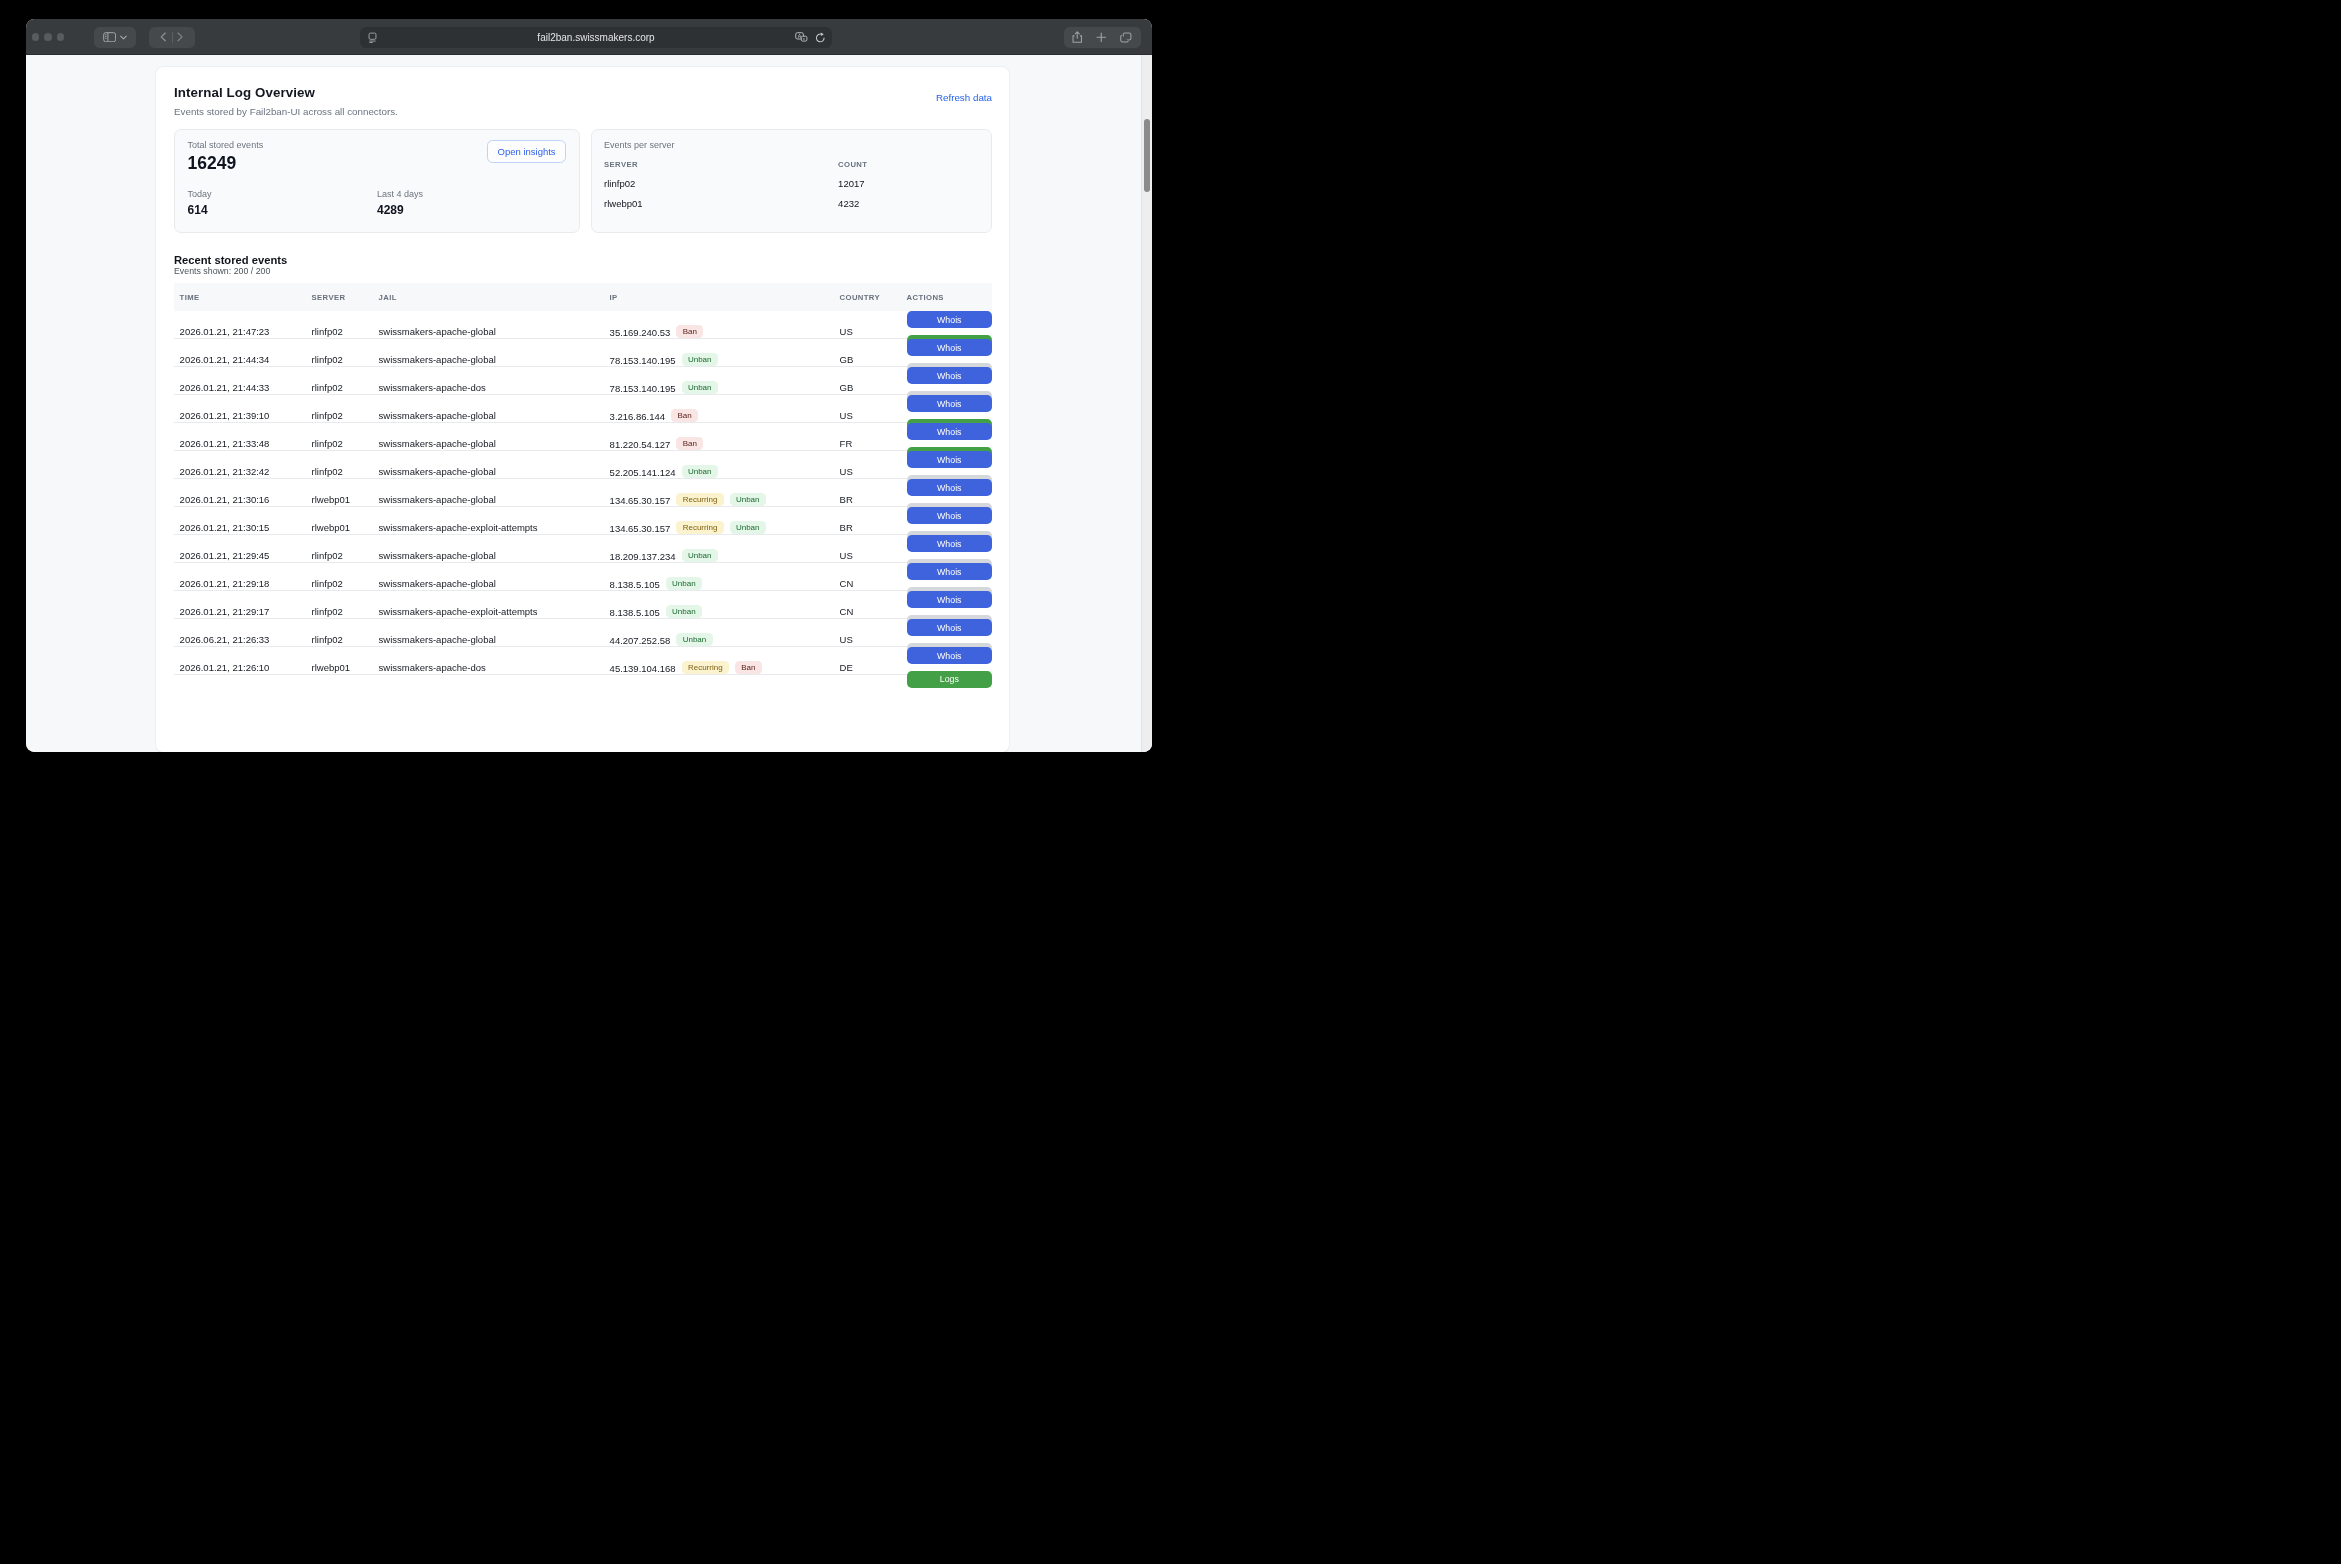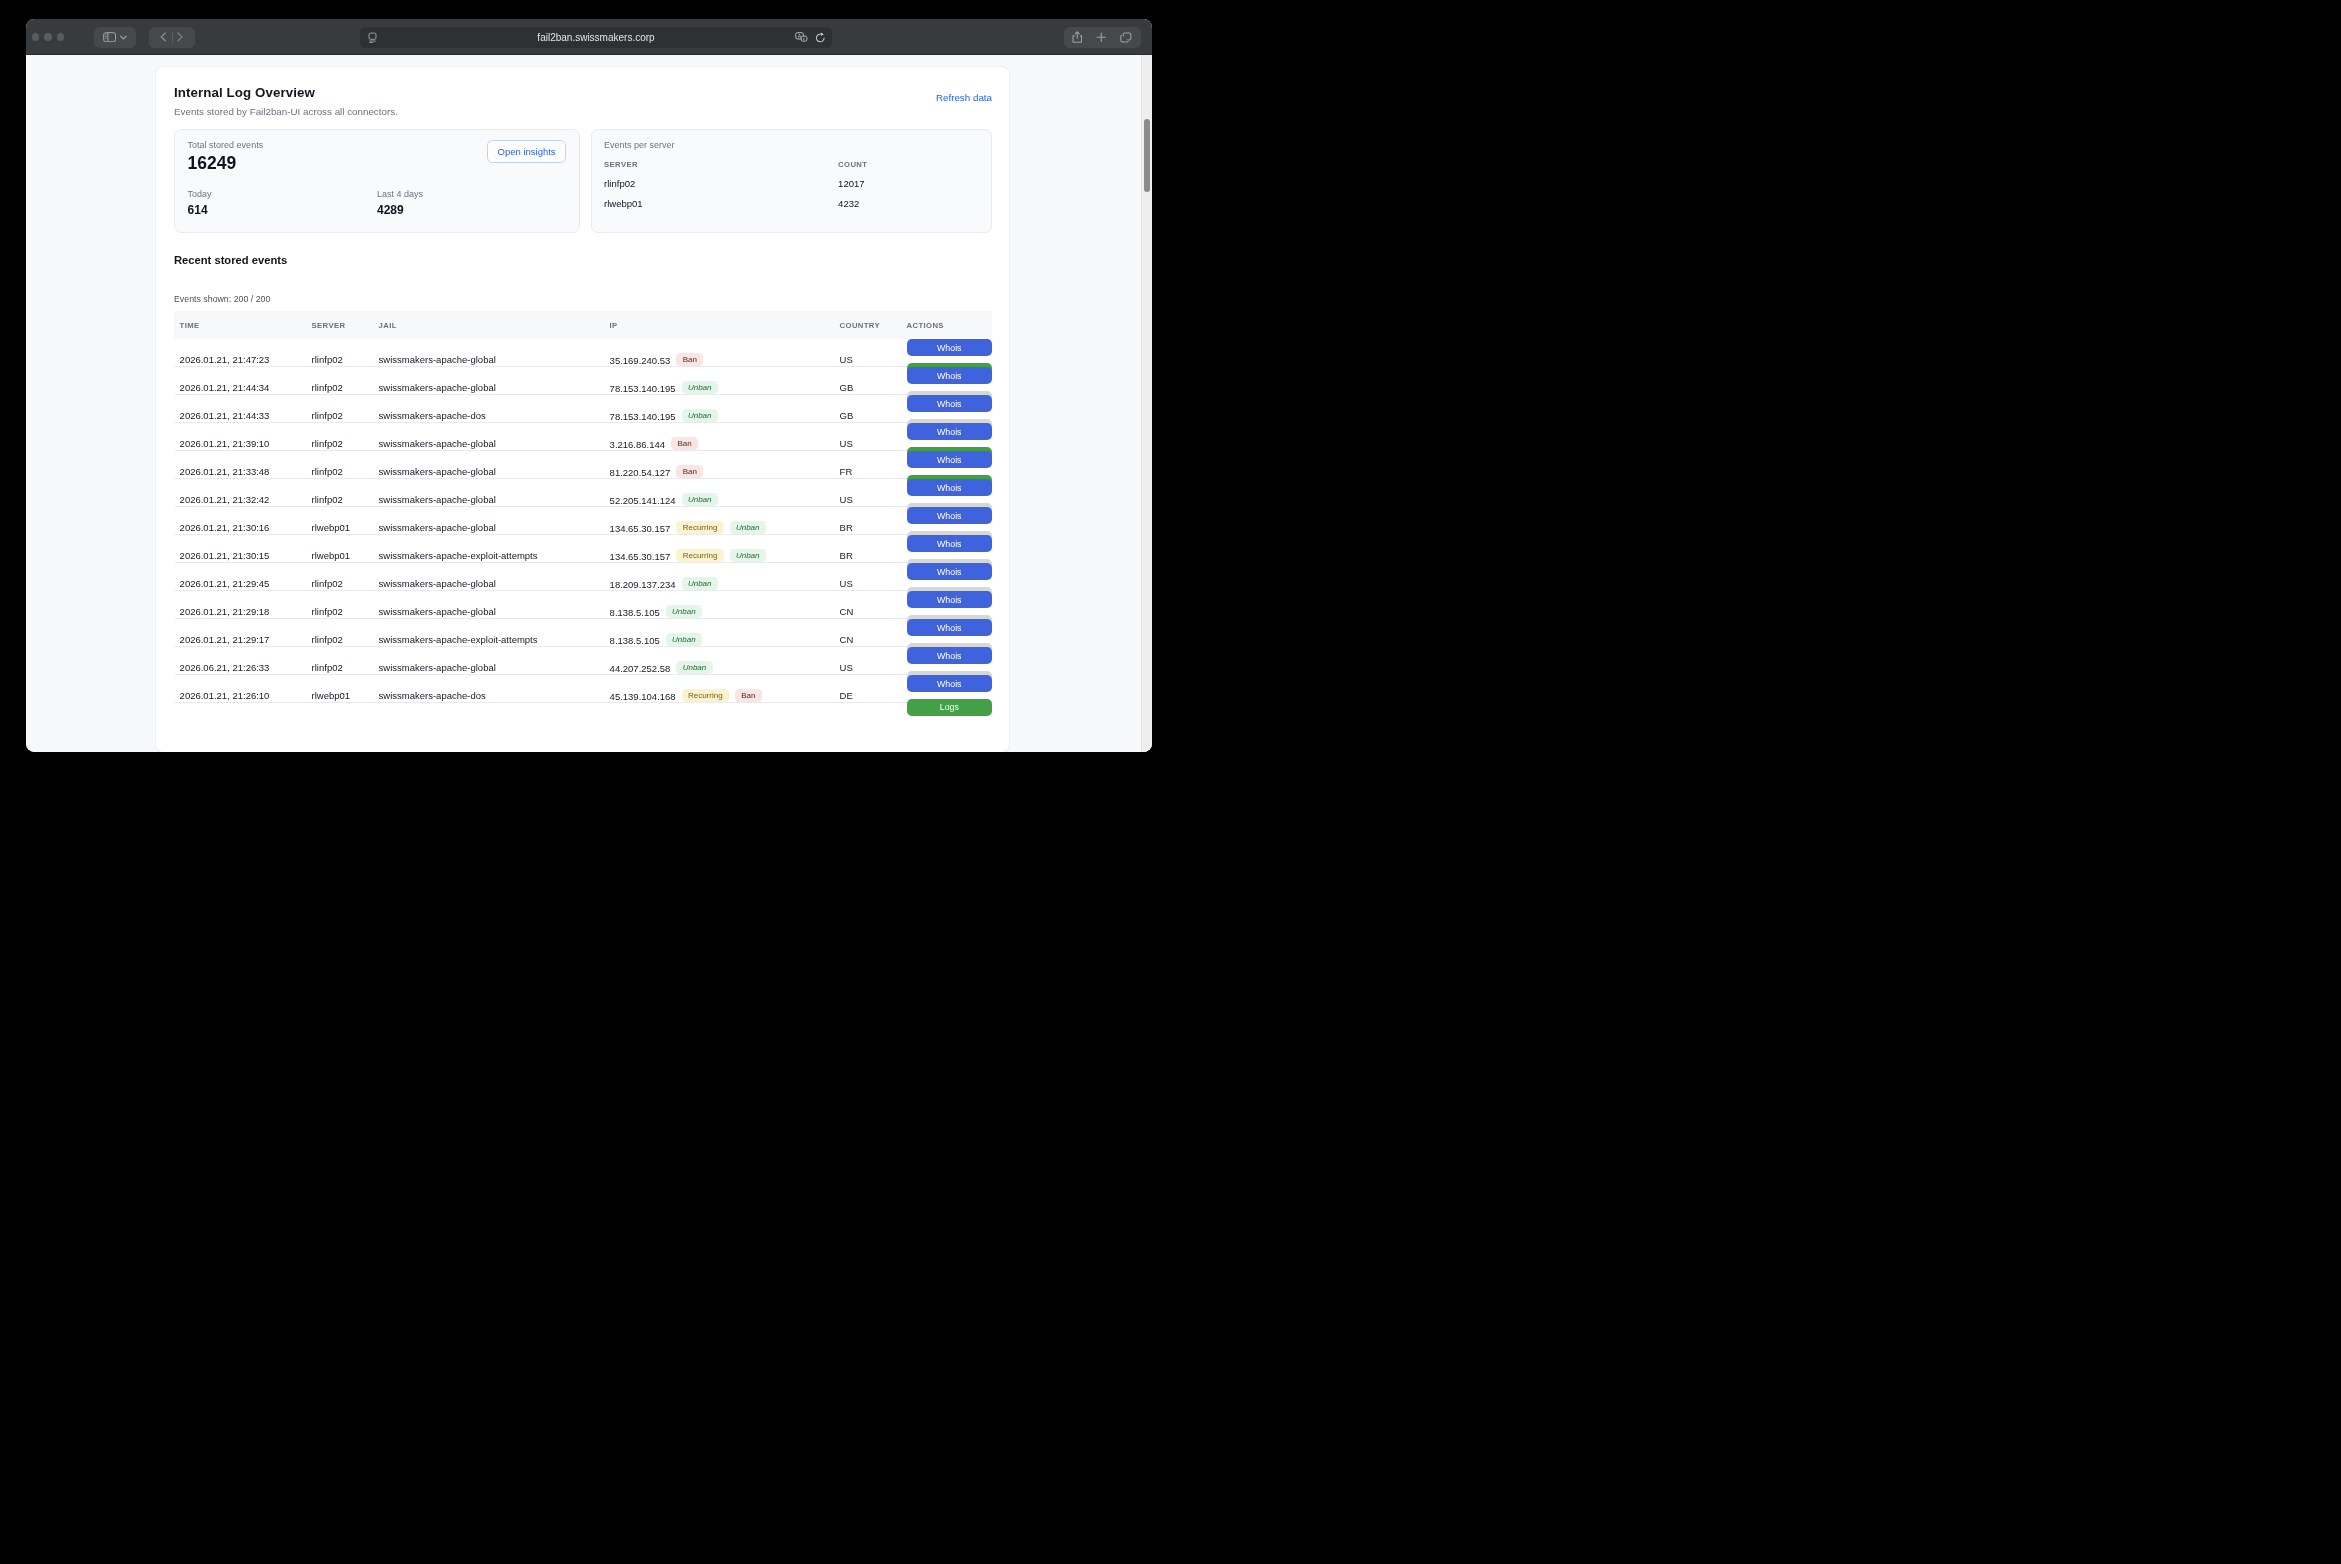--- a/index.html
+++ b/index.html
@@ -70,30 +70,30 @@
     font-family:"Liberation Sans","DejaVu Sans",sans-serif; }
   .search-input::placeholder { color:#9aa1ac; }
   .select { margin-top:4.9px; height:16px; border:0.7px solid #c8cbd0; border-radius:4.2px; background:#fff;
     display:flex; align-items:center; padding:0 4.9px 0 6.3px; font-size:9px; color:#101319; cursor:pointer;
     box-shadow:0 0.7px 0.7px rgba(0,0,0,.04); }
   .select-text { flex:1; }
   .carets { display:flex; flex-direction:column; gap:1.4px; align-items:center; }
   .caret-up { width:0; height:0; border-left:2.8px solid transparent; border-right:2.8px solid transparent; border-bottom:3.5px solid #16181c; }
   .caret-down { width:0; height:0; border-left:2.8px solid transparent; border-right:2.8px solid transparent; border-top:3.5px solid #16181c; }
 
-  .shown-text { margin-top:28px; font-size:8.8px; color:#4b5259; }
+  .shown-text { margin-top:0; font-size:8.8px; color:#4b5259; }
 
   .table { margin-top:7.7px; }
   .thead, .trow { display:grid; grid-template-columns:132px 67px 231px 230px 67px 1fr; padding-left:5.6px; align-items:center; }
   .thead { height:28px; background:#f7f8f9; color:#69717e; font-size:7.7px; font-weight:700; letter-spacing:.05em; }
   .trow { height:28px; border-bottom:0.7px solid #e8eaed; font-size:9.5px; color:#161a22; }
   .cell-ip { display:flex; align-items:flex-end; gap:6px; }
   .badge { display:inline-flex; align-items:center; padding:2.1px 6.3px; border-radius:4.2px; font-size:8px; font-weight:500; }
   .badge-ban { background:#f9e5e3; color:#581e18; }
-  .badge-unban { background:#e4f6e8; color:#1c692f;font-style:italic; }
+  .badge-unban { background:#e4f6e8; color:#1c692f; }
   .badge-recurring { background:#fbf3cd; color:#7c5d13; }
   .cell-actions { display:flex; gap:6.3px;flex-direction:column; }
   .btn { border:none; border-radius:4.9px; font-size:8.8px; font-weight:500; padding:3.5px 7px; cursor:pointer;
     font-family:"Liberation Sans","DejaVu Sans",sans-serif; }
   .btn-whois { background:#3e63dd; color:#fff; }
   .btn-logs-active { background:#43a047; color:#fff; }
   .btn-logs-muted { background:#d4d7db; color:#8e949d; }
 </style>
 </head>
 <body>

